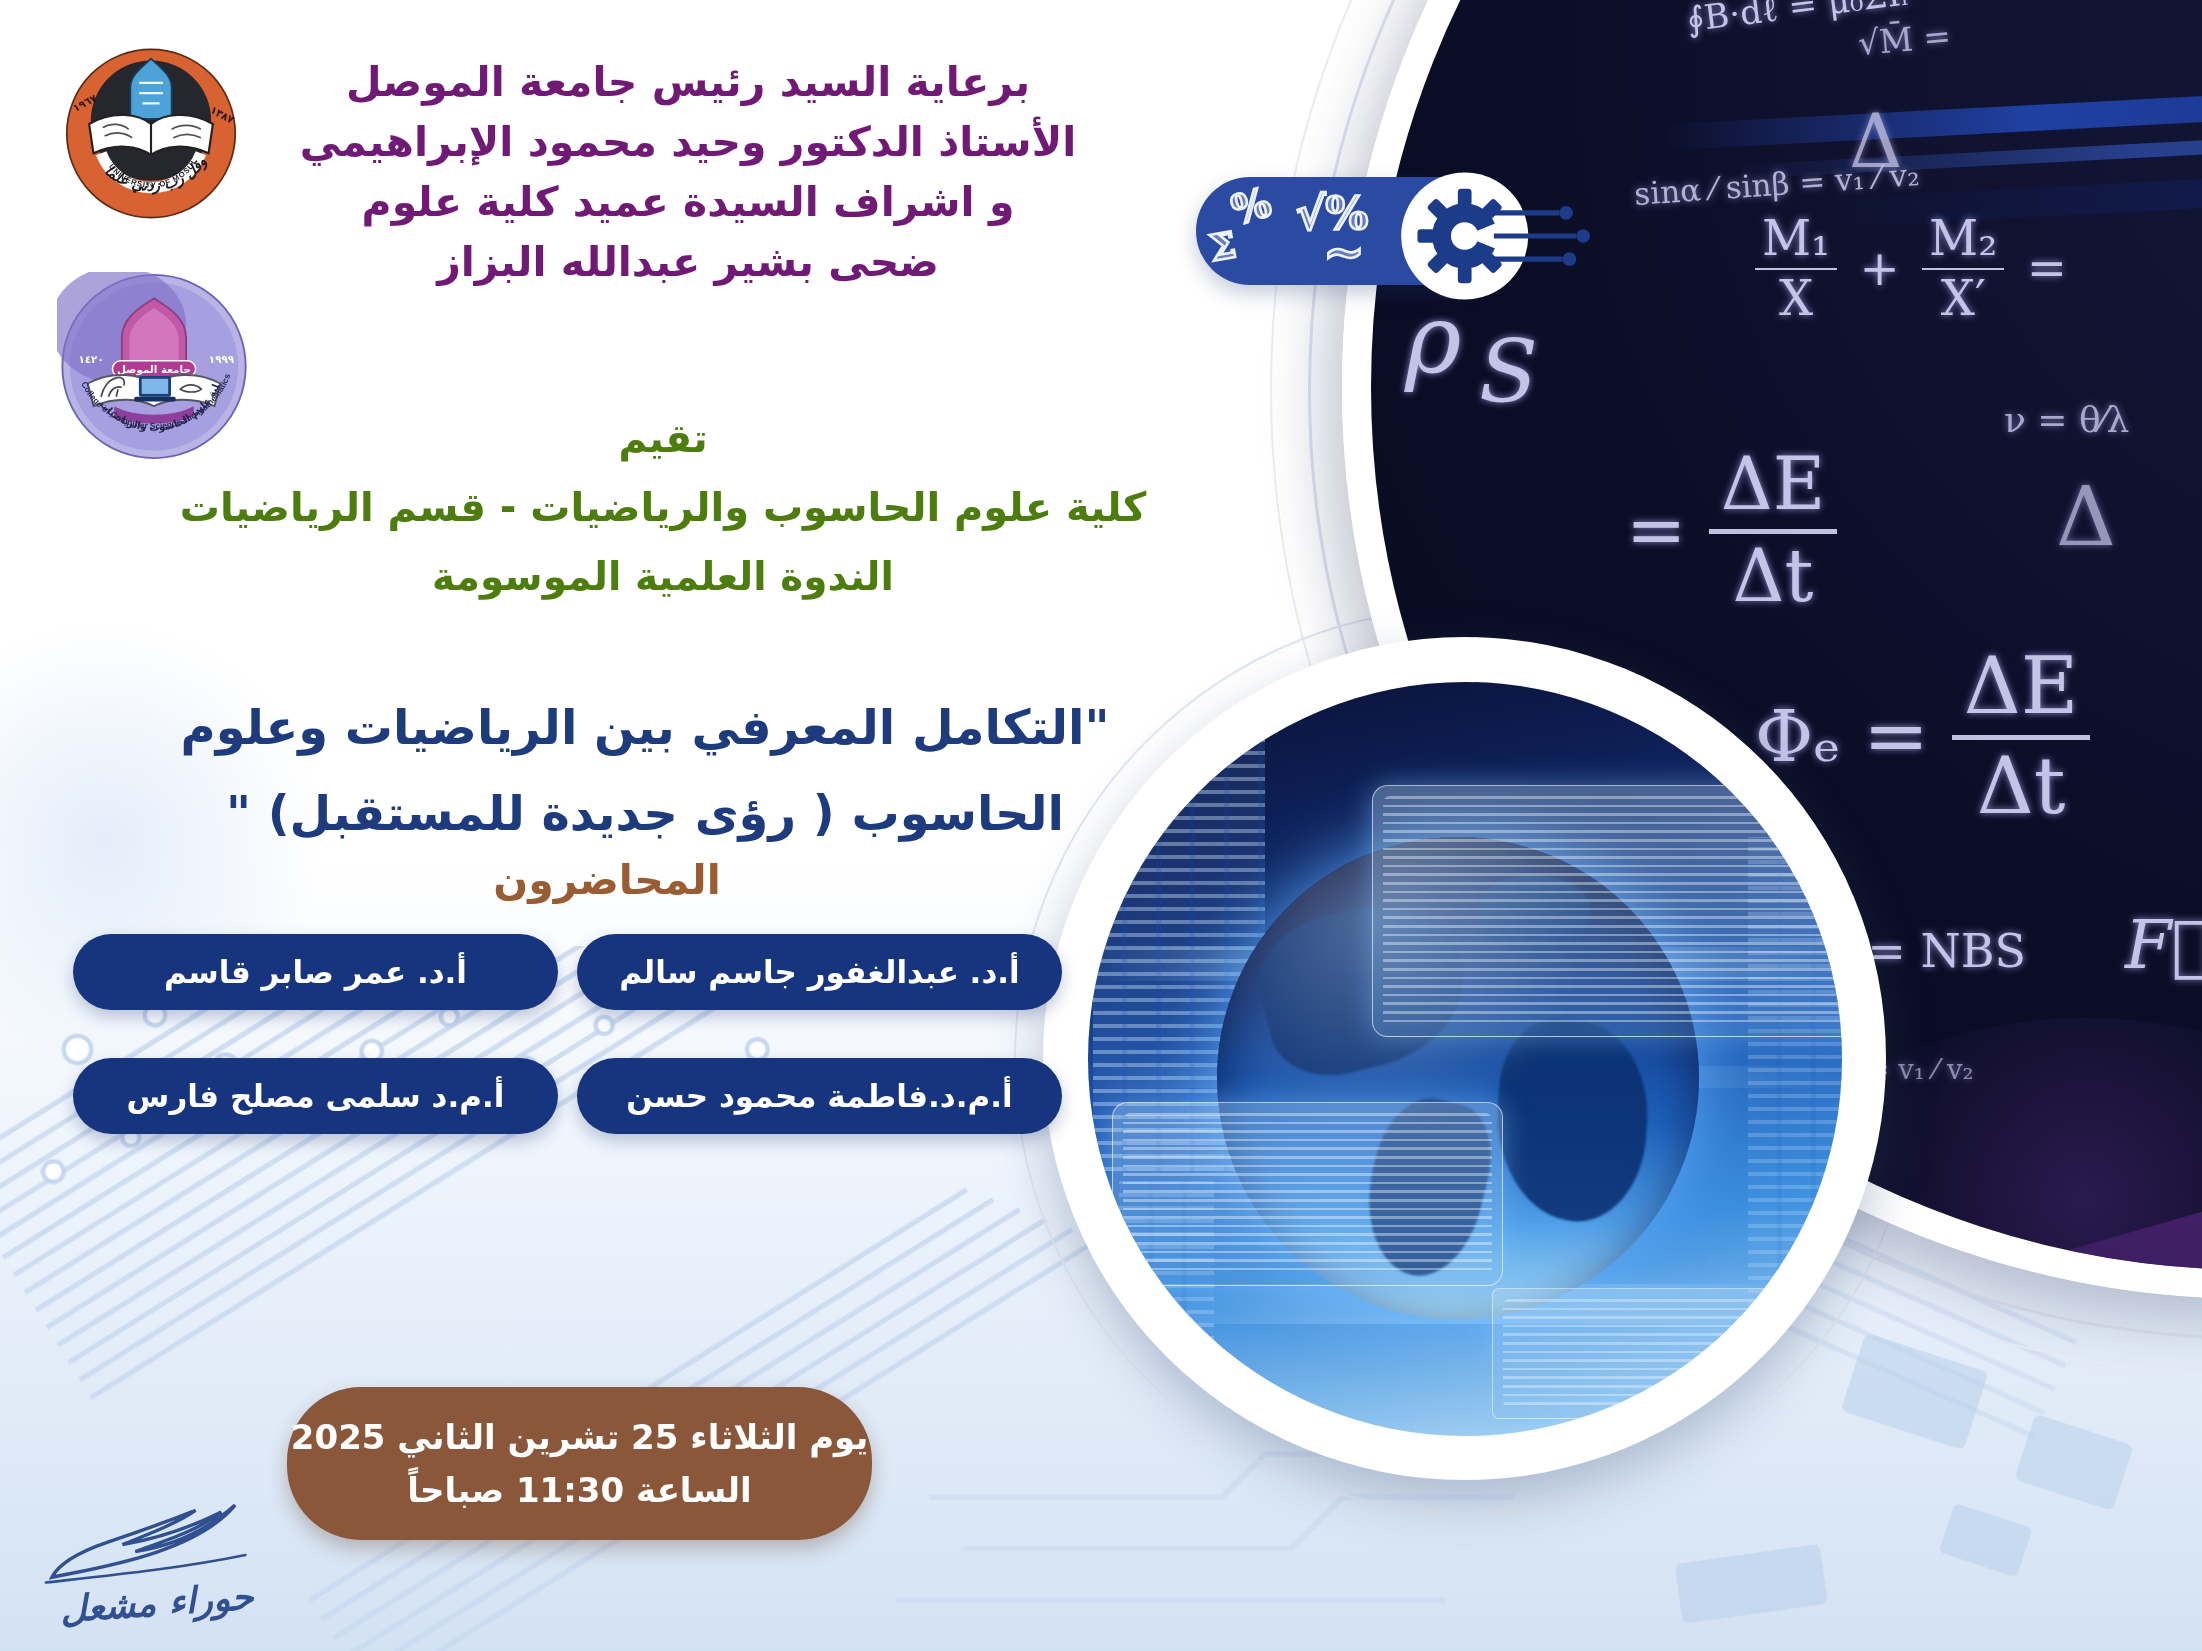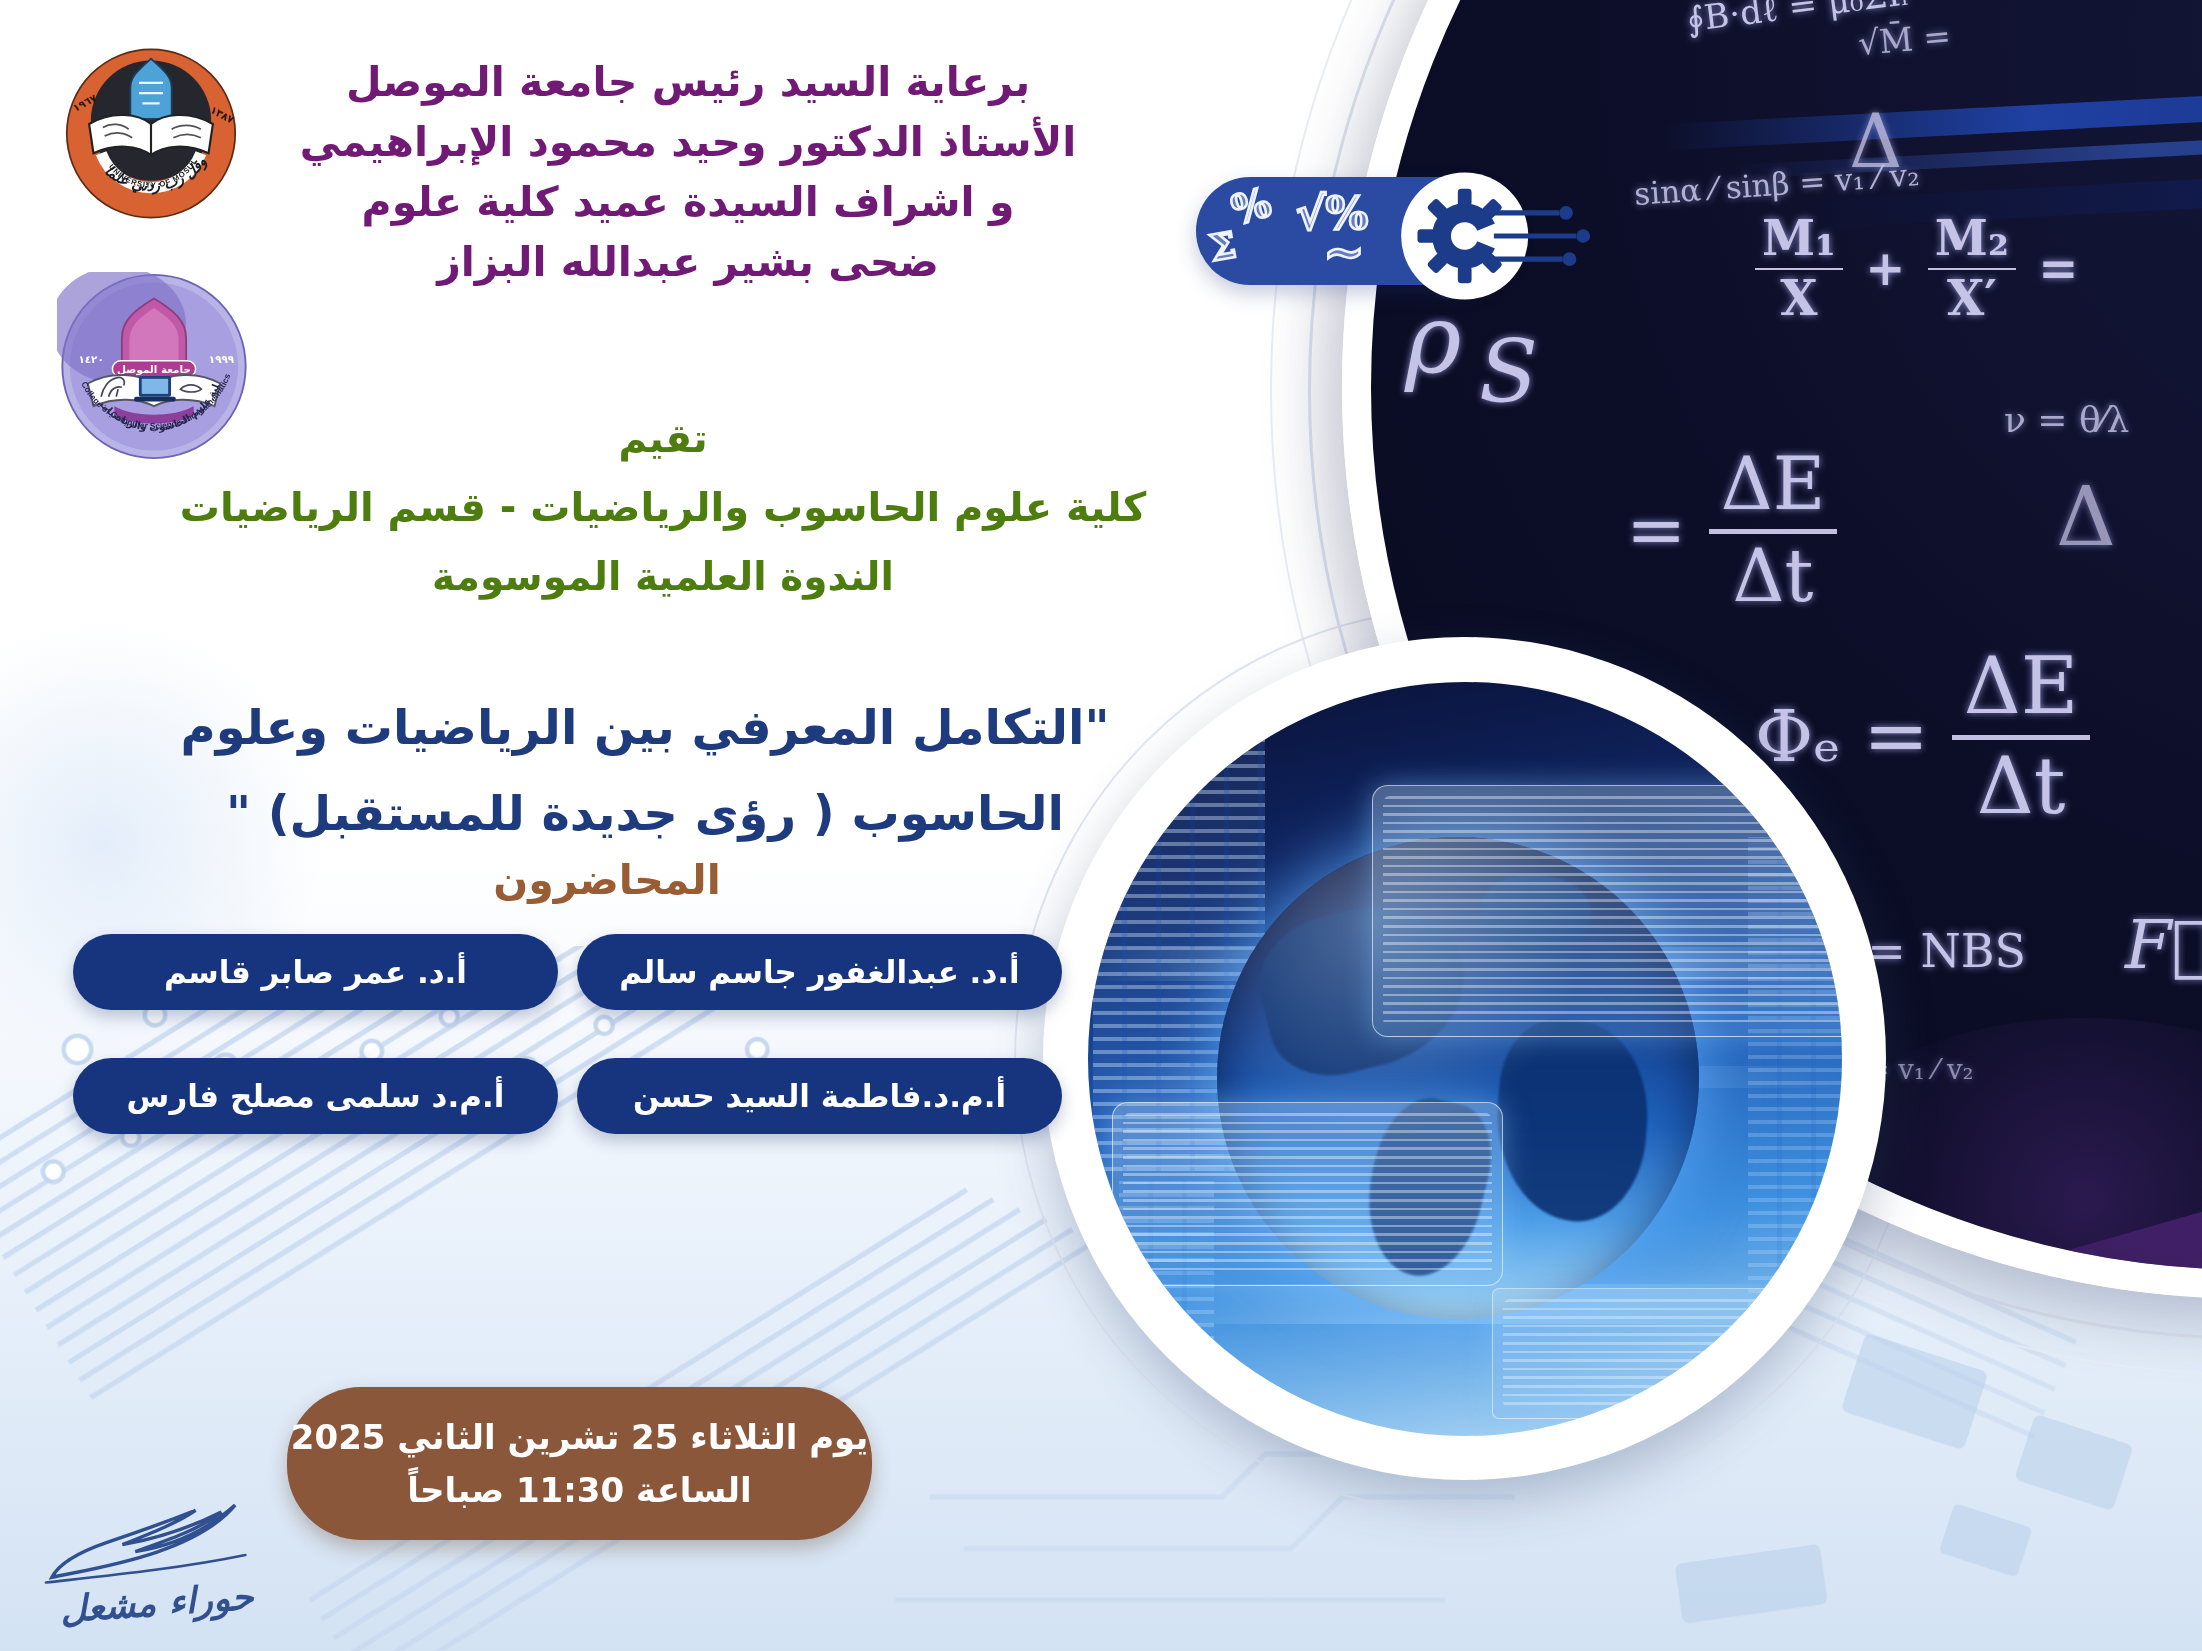--- a/index.html
+++ b/index.html
@@ -160,21 +160,21 @@
     <div class="band b2"></div>
     <div class="band b3"></div>
     <div class="band b4"></div>
     <div class="glowp"></div>
 
     <div class="formula" style="left:315px;top:482px;font-size:34px;transform:rotate(-7deg);">∮B·dℓ = μ₀ΣIᵢ</div>
     <div class="formula" style="left:487px;top:516px;font-size:33px;transform:rotate(-5deg);opacity:.85;">√M̄ =</div>
     <div class="formula" style="left:263px;top:662px;font-size:31px;transform:rotate(-4deg);opacity:.9;">sinα ⁄ sinβ = v₁ ⁄ v₂</div>
     <div class="formula" style="left:478px;top:594px;font-size:74px;opacity:.8;">Δ</div>
 
-    <div class="formula fline" style="left:384px;top:706px;font-size:48px;font-weight:bold;">
+    <div class="formula fline" style="left:384px;top:706px;font-size:48px;">
       <span class="frac small">
           <span class="ft">M₁</span>
           <span>X</span>
         </span>
       <span>+</span>
       <span class="frac small">
           <span class="ft">M₂</span>
           <span>X′</span>
         </span>
       <span>=</span>
@@ -338,21 +338,21 @@
 
   <div class="sem-title ar">
     <div>"التكامل المعرفي بين الرياضيات وعلوم</div>
     <div>الحاسوب ( رؤى جديدة للمستقبل) "</div>
   </div>
 
   <div class="lect-head ar">المحاضرون</div>
   <div class="lect-grid">
     <div class="lect-btn">أ.د. عبدالغفور جاسم سالم</div>
     <div class="lect-btn">أ.د. عمر صابر قاسم</div>
-    <div class="lect-btn">أ.م.د.فاطمة السيد حسن</div>
+    <div class="lect-btn">أ.م.د.فاطمة محمود حسن</div>
     <div class="lect-btn">أ.م.د سلمى مصلح فارس</div>
   </div>
 
   <div class="pill datetime">
     <div>يوم الثلاثاء 25 تشرين الثاني  2025</div>
     <div>الساعة 11:30 صباحاً</div>
   </div>
 
   <div class="signature">
     <svg width="215" height="99" viewBox="0 0 250 115" fill="none" stroke="#31508f" stroke-width="4" stroke-linecap="round">

